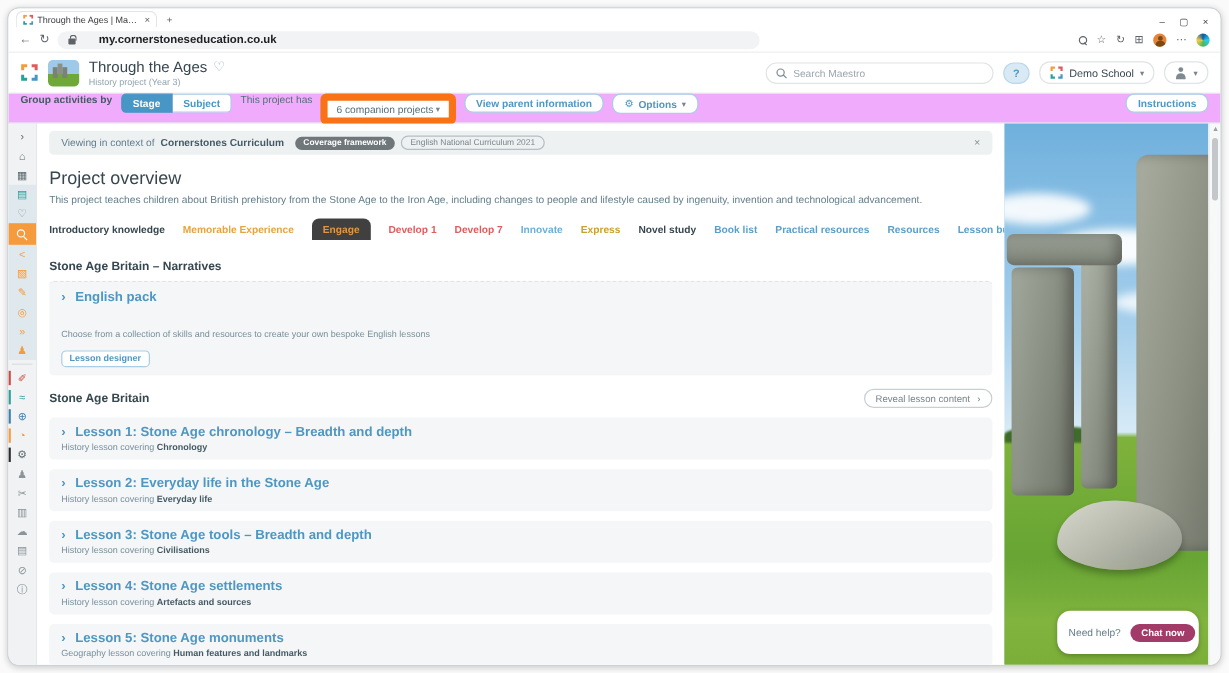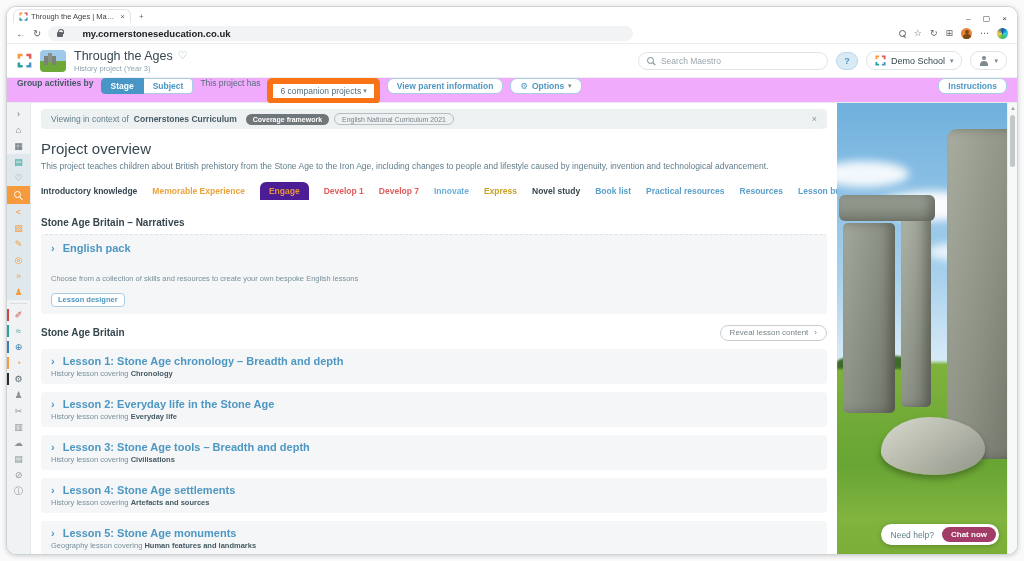--- a/index.html
+++ b/index.html
@@ -99,21 +99,21 @@
   .banner b { color:#455a64; }
   .badge-dark { background:#6f777b; color:#fff; border-radius:8px; font-size:7px; font-weight:700; padding:2px 7px; margin-left:4px; white-space:nowrap;}
   .badge-lite { border:1px solid #b6bec2; color:#78858b; border-radius:8px; font-size:7px; padding:1.5px 7px; white-space:nowrap;}
   .banner-x { margin-left:auto; color:#8a9499; font-size:9px; }
 
   .pv-title { font-size:15px; font-weight:500; color:#37474f; margin:11px 0 4px; }
   .pv-desc { font-size:8.5px; color:#607d8b; margin-bottom:11px; }
 
   .tabs { display:flex; gap:15px; align-items:flex-end; font-size:8.5px; font-weight:700; margin-bottom:8px; white-space:nowrap; }
   .tab-item { padding:4px 0; }
-  .tab-item.active { background:#4c1d95; border-radius:6px 6px 0 0; padding:4px 9px;text-align:center; }
+  .tab-item.active { background:#404040; border-radius:6px 6px 0 0; padding:4px 9px;text-align:center; }
 
   .sec-h { font-size:10px; font-weight:700; color:#37474f; margin:17px 0 6px; }
   .eng-card { background:#f4f6f7; border-radius:4px; border-top:1px dashed #e0e4e6; padding:7px 10px 7px; margin-bottom:11px; }
   .link-row { display:flex; align-items:center; gap:8px; color:#4e97c2; font-size:11px; font-weight:600; }
   .chev { font-size:11px; font-weight:700; color:#4e97c2; }
   .eng-desc { font-size:7.5px; color:#78909c; margin:20px 0 5px; }
   .chip { display:inline-block; border:1px solid #a9cde4; color:#4e97c2; border-radius:4px; font-size:7.5px;
           padding:1.5px 6px; background:#fff; font-weight:600; }
   .head-row { display:flex; justify-content:space-between; align-items:center; margin:2px 0 8px; }
   .reveal { border:1px solid #c8cfd3; color:#78858b; border-radius:9px; background:#fff; font-size:8px;
@@ -131,21 +131,21 @@
   .treeline { position:absolute; left:0; top:252px; width:80px; height:14px; background:#3f6b2a; border-radius:50% 50% 0 0; filter:blur(1px); }
   .stone { position:absolute; background:linear-gradient(100deg,#a3a89c 0%, #878c80 55%, #6e7367 100%); border-radius:5px; box-shadow:inset -6px 0 10px rgba(0,0,0,.25); }
   .s-left { left:6px; top:120px; width:52px; height:190px; }
   .s-mid  { left:64px; top:104px; width:30px; height:200px; background:linear-gradient(100deg,#b0b5a9,#8d9286 60%,#757a6e); }
   .s-lintel { left:2px; top:92px; width:96px; height:26px; border-radius:6px; background:linear-gradient(180deg,#9ba196,#7d8277); }
   .s-right { right:-26px; top:26px; width:86px; height:330px; border-radius:10px; background:linear-gradient(100deg,#a8ad9f,#8b9083 50%,#676c60); }
   .boulder { position:absolute; left:44px; top:314px; width:104px; height:58px; border-radius:46% 54% 48% 52%/60% 55% 45% 40%;
              background:linear-gradient(145deg,#d9d9cf 0%, #b9bbae 45%, #8f948a 100%); box-shadow:0 4px 6px rgba(0,0,0,.3); }
   .grass-hl { position:absolute; left:0; bottom:0; width:100%; height:90px; background:linear-gradient(180deg, rgba(210,230,120,0) 0%, rgba(190,220,90,.35) 60%, rgba(170,205,70,.4) 100%); }
   .chatwrap { position:absolute; right:8px; bottom:9px; display:flex; align-items:center; gap:8px;
-              background:#fff; border-radius:11px; height:21px; padding:0 3px 0 10px; box-shadow:0 1px 4px rgba(0,0,0,.25); }
+              background:#fff; border-radius:11px; height:36px; padding:0 3px 0 10px; box-shadow:0 1px 4px rgba(0,0,0,.25); }
   .chatwrap .q { font-size:8.5px; color:#607d8b; white-space:nowrap; }
   .chatbtn { background:#a23b67; color:#fff; font-size:8px; font-weight:700; border-radius:9px; padding:3px 9px; white-space:nowrap; }
 
   
   .scrollbar { width:10px; background:#f7f8f8; border-left:1px solid #ebecec; position:relative; }
   .sb-arrow { position:absolute; top:2px; left:2px; font-size:6px; color:#9aa0a3; }
   .sb-thumb { position:absolute; top:12px; left:2px; width:5px; height:52px; border-radius:3px; background:#c3c7ca; }
 </style>
 </head>
 <body>

